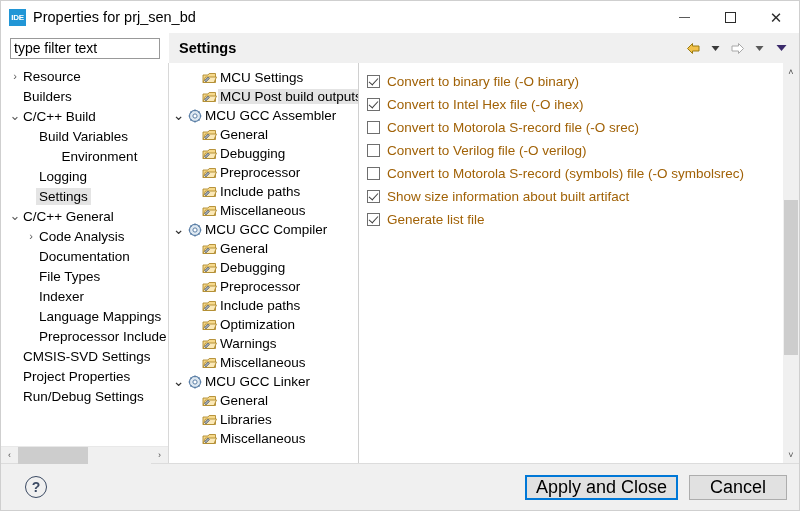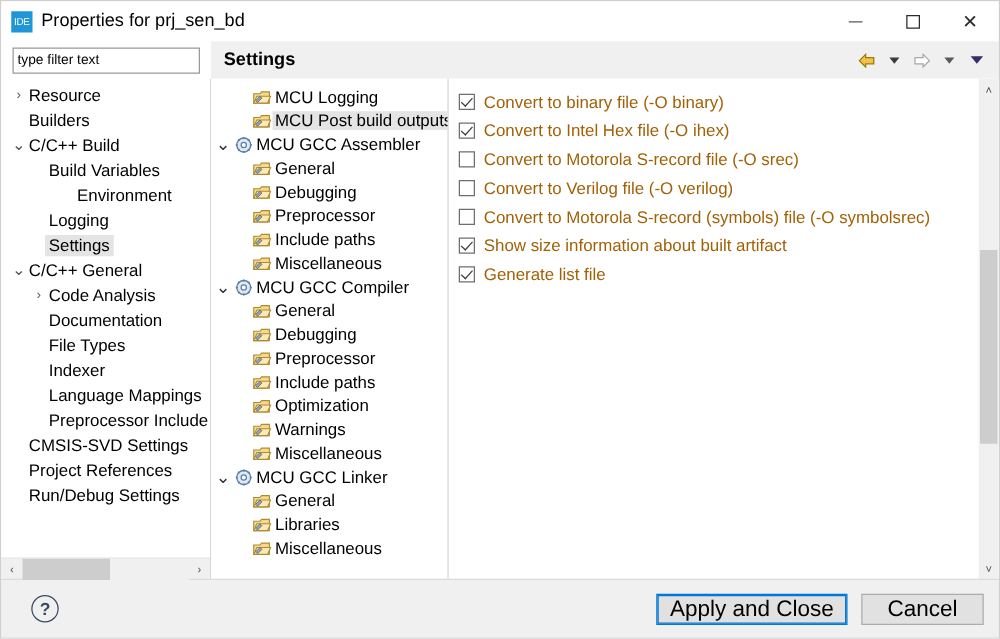--- a/index.html
+++ b/index.html
@@ -28,21 +28,21 @@
     align-items: center;
     flex: 0 0 32px;
     position: relative;
   }
   .app-icon {
     width: 17px; height: 17px;
     margin-left: 8px;
     background: #2196d6;
     color: #ffffff;
     font-size: 8px;
-    font-weight: normal;
+    font-weight: bold;
     display: flex;
     align-items: center;
     justify-content: center;
     letter-spacing: -0.3px;
     font-family: "Liberation Sans", sans-serif;
   }
   .title-text {
     margin-left: 7px;
     font-size: 14.5px;
     color: #000000;
@@ -89,21 +89,21 @@
     display: flex;
     align-items: center;
     background: #ffffff;
     padding-left: 9px;
   }
   .filter-input {
     width: 150px;
     height: 21px;
     border: 1px solid #999999;
     background: #ffffff;
-    font-size: 11px;
+    font-size: 14px;
     font-family: "Liberation Sans", sans-serif;
     padding: 0 3px;
     color: #000000;
     outline: none;
   }
   .filter-input::placeholder { color: #000000; opacity: 1; }
   .settings-zone {
     flex: 1;
     height: 30px;
     display: flex;
@@ -461,21 +461,21 @@
           <div class="tree-row" style="padding-left: 22px;">
             <span class="chev empty"></span>
             <span class="tree-label">Preprocessor Include</span>
           </div>
           <div class="tree-row" style="padding-left: 6px;">
             <span class="chev empty"></span>
             <span class="tree-label">CMSIS-SVD Settings</span>
           </div>
           <div class="tree-row" style="padding-left: 6px;">
             <span class="chev empty"></span>
-            <span class="tree-label">Project References</span>
+            <span class="tree-label">Project Properties</span>
           </div>
           <div class="tree-row" style="padding-left: 6px;">
             <span class="chev empty"></span>
             <span class="tree-label">Run/Debug Settings</span>
           </div>
         </div>
       <div class="hscroll">
         <div class="hs-arrow">‹</div>
         <div class="hs-track">
           <div class="hs-thumb"></div>
@@ -488,21 +488,21 @@
         <div class="mrow">
           <span class="indent"></span>
           <span class="m-chev empty"></span>
           <span class="m-icon">
             <svg width="15" height="14" viewBox="0 0 15 14">
               <path d="M1 4 L6 4 L7.2 2.5 L13.5 2.5 L13.5 11.5 L1 11.5 Z" fill="#f6d98c" stroke="#b08a2e" stroke-width="0.9"></path>
               <path d="M1 11.5 L3.5 6 L14.5 6 L12 11.5 Z" fill="#fbe9b8" stroke="#b08a2e" stroke-width="0.9"></path>
               <path d="M2.5 9.5 L6 6 L7.5 7.5 L4 11 Z" fill="#9aa3ad" stroke="#5e666e" stroke-width="0.7"></path>
             </svg>
           </span>
-          <span class="mlabel">MCU Logging</span>
+          <span class="mlabel">MCU Settings</span>
         </div>
         <div class="mrow selected">
           <span class="indent"></span>
           <span class="m-chev empty"></span>
           <span class="m-icon">
             <svg width="15" height="14" viewBox="0 0 15 14">
               <path d="M1 4 L6 4 L7.2 2.5 L13.5 2.5 L13.5 11.5 L1 11.5 Z" fill="#f6d98c" stroke="#b08a2e" stroke-width="0.9"></path>
               <path d="M1 11.5 L3.5 6 L14.5 6 L12 11.5 Z" fill="#fbe9b8" stroke="#b08a2e" stroke-width="0.9"></path>
               <path d="M2.5 9.5 L6 6 L7.5 7.5 L4 11 Z" fill="#9aa3ad" stroke="#5e666e" stroke-width="0.7"></path>
             </svg>

